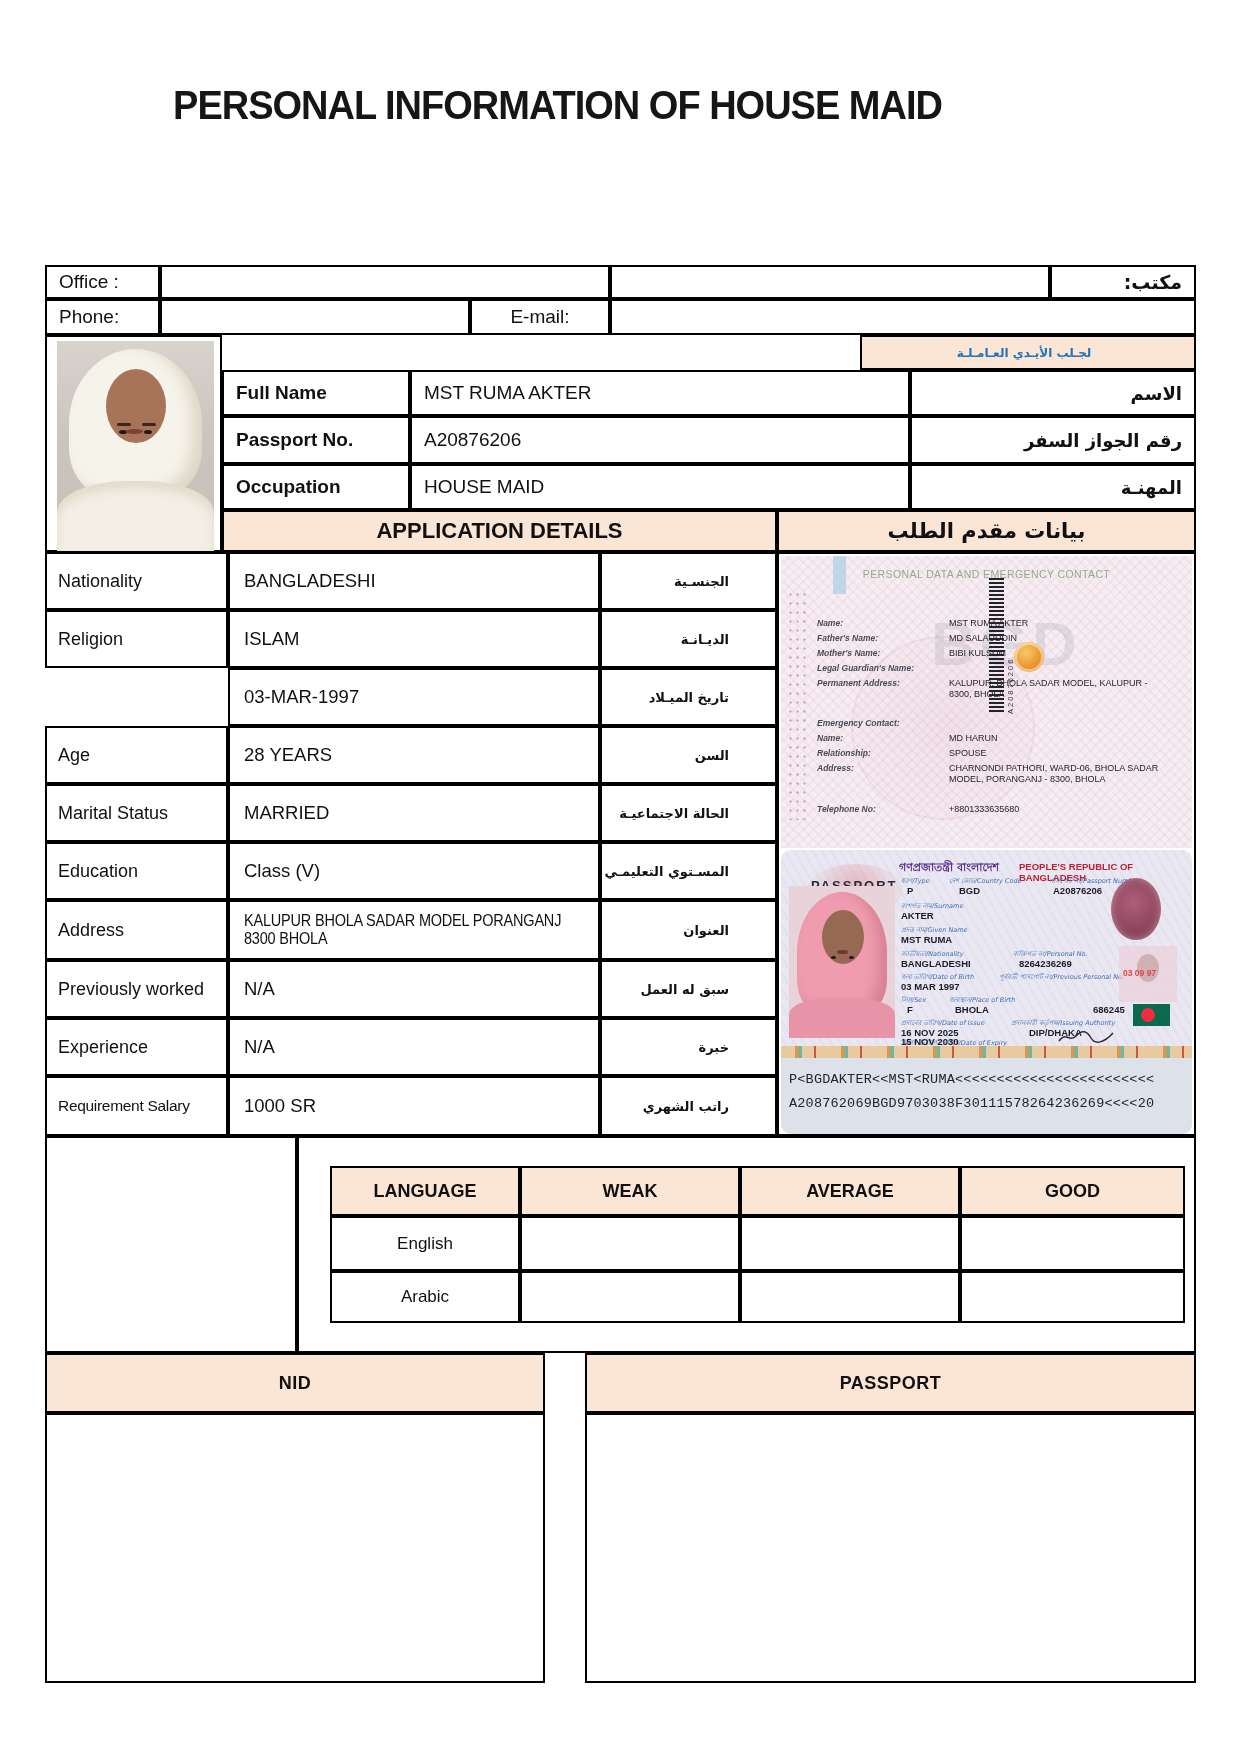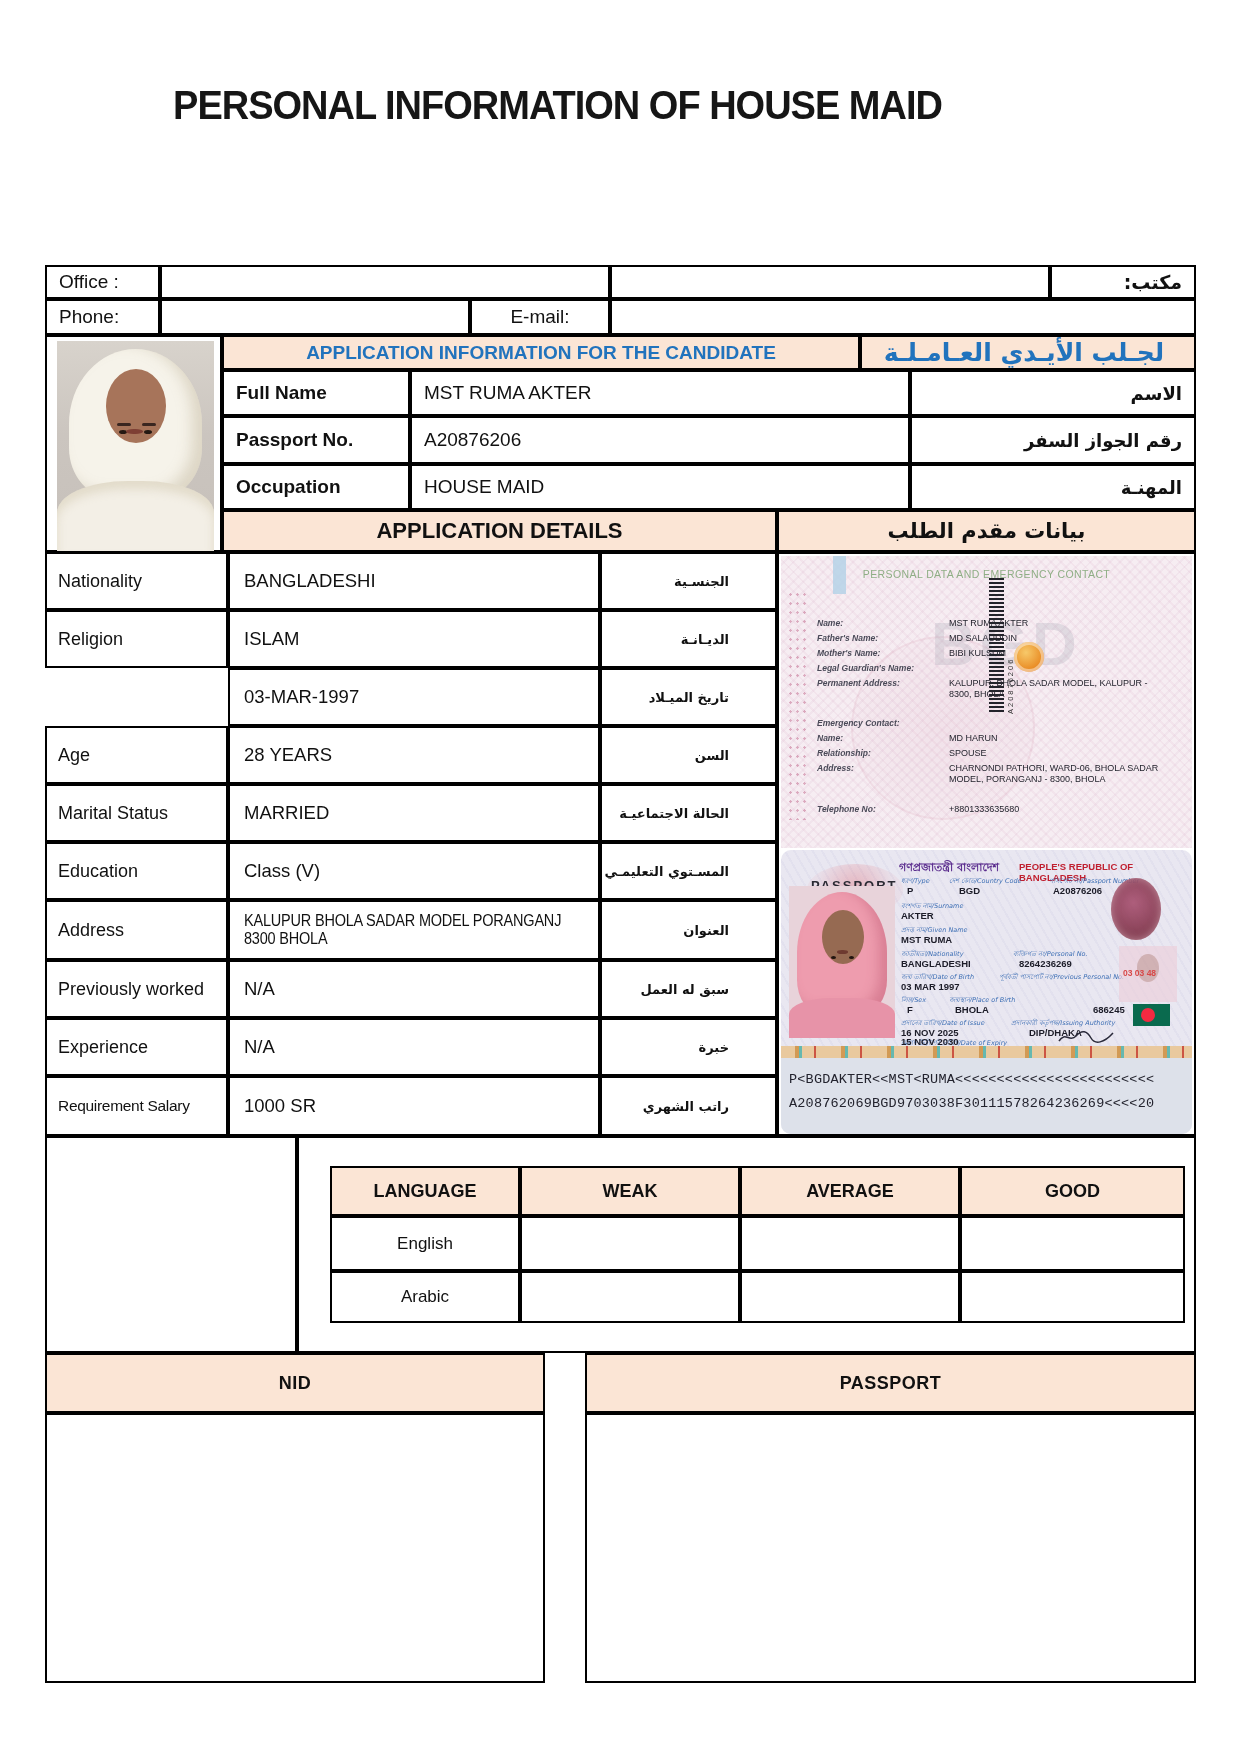--- a/index.html
+++ b/index.html
@@ -124,22 +124,21 @@
         <div class="ph-brow" style="left:11px"></div>
         <div class="ph-brow" style="left:36px"></div>
         <div class="ph-eye" style="left:13px"></div>
         <div class="ph-eye" style="left:38px"></div>
       </div>
       <div class="ph-lips"></div>
       <div class="ph-body"></div>
     </div>
   </div>
 
-  <div class="c peach ctr b blue" style="left:222px;top:335px;width:638px;height:35px;font-size:19px">APPLICATION INFORMATION FOR THE CANDIDATE</div>
-  <div class="c peach ctr ar blue" style="left:860px;top:335px;width:336px;height:35px;font-size:25px;padding-right:8px">لجـلب الأيـدي العـامـلـة</div>
+  <div class="c peach ctr ar blue" style="left:860px;top:335px;width:336px;height:35px;font-size:12px;padding-right:8px">لجـلب الأيـدي العـامـلـة</div>
 
   <div class="c b lab19 pl" style="left:222px;top:370px;width:188px;height:46px">Full Name</div>
   <div class="c val19 pl" style="left:410px;top:370px;width:500px;height:46px">MST RUMA AKTER</div>
   <div class="c ar ar-end" style="left:910px;top:370px;width:286px;height:46px;font-size:18px">الاسم</div>
 
   <div class="c b lab19 pl" style="left:222px;top:416px;width:188px;height:48px">Passport No.</div>
   <div class="c val19 pl" style="left:410px;top:416px;width:500px;height:48px">A20876206</div>
   <div class="c ar ar-end" style="left:910px;top:416px;width:286px;height:48px;font-size:18px">رقم الجواز السفر</div>
 
   <div class="c b lab19 pl" style="left:222px;top:464px;width:188px;height:46px">Occupation</div>
@@ -298,21 +297,21 @@
       <span class="pp-v" style="left:120px;top:186px">15 NOV 2030</span>
       <span class="sig">
         <svg width="58" height="18" viewBox="0 0 58 18">
             <path d="M2 13 C8 3,13 15,19 8 S30 3,34 10 S47 15,56 5" stroke="#2a2a3a" fill="none" stroke-width="1.5"></path>
           </svg>
       </span>
 
       <div class="pp-emblem"></div>
       <div class="pp-ghost">
         <div class="pp-ghost-face"></div>
-        <span class="pp-ghostdate">03 03 48</span>
+        <span class="pp-ghostdate">03 09 97</span>
       </div>
       <div class="pp-flag">
           <i></i>
         </div>
 
       <div class="pp-strip"></div>
       <div class="pp-mrzzone">
         <div class="mrz" style="top:14px">P&lt;BGDAKTER&lt;&lt;MST&lt;RUMA&lt;&lt;&lt;&lt;&lt;&lt;&lt;&lt;&lt;&lt;&lt;&lt;&lt;&lt;&lt;&lt;&lt;&lt;&lt;&lt;&lt;&lt;&lt;&lt;</div>
         <div class="mrz" style="top:38px">A208762069BGD9703038F30111578264236269&lt;&lt;&lt;&lt;20</div>
       </div>

